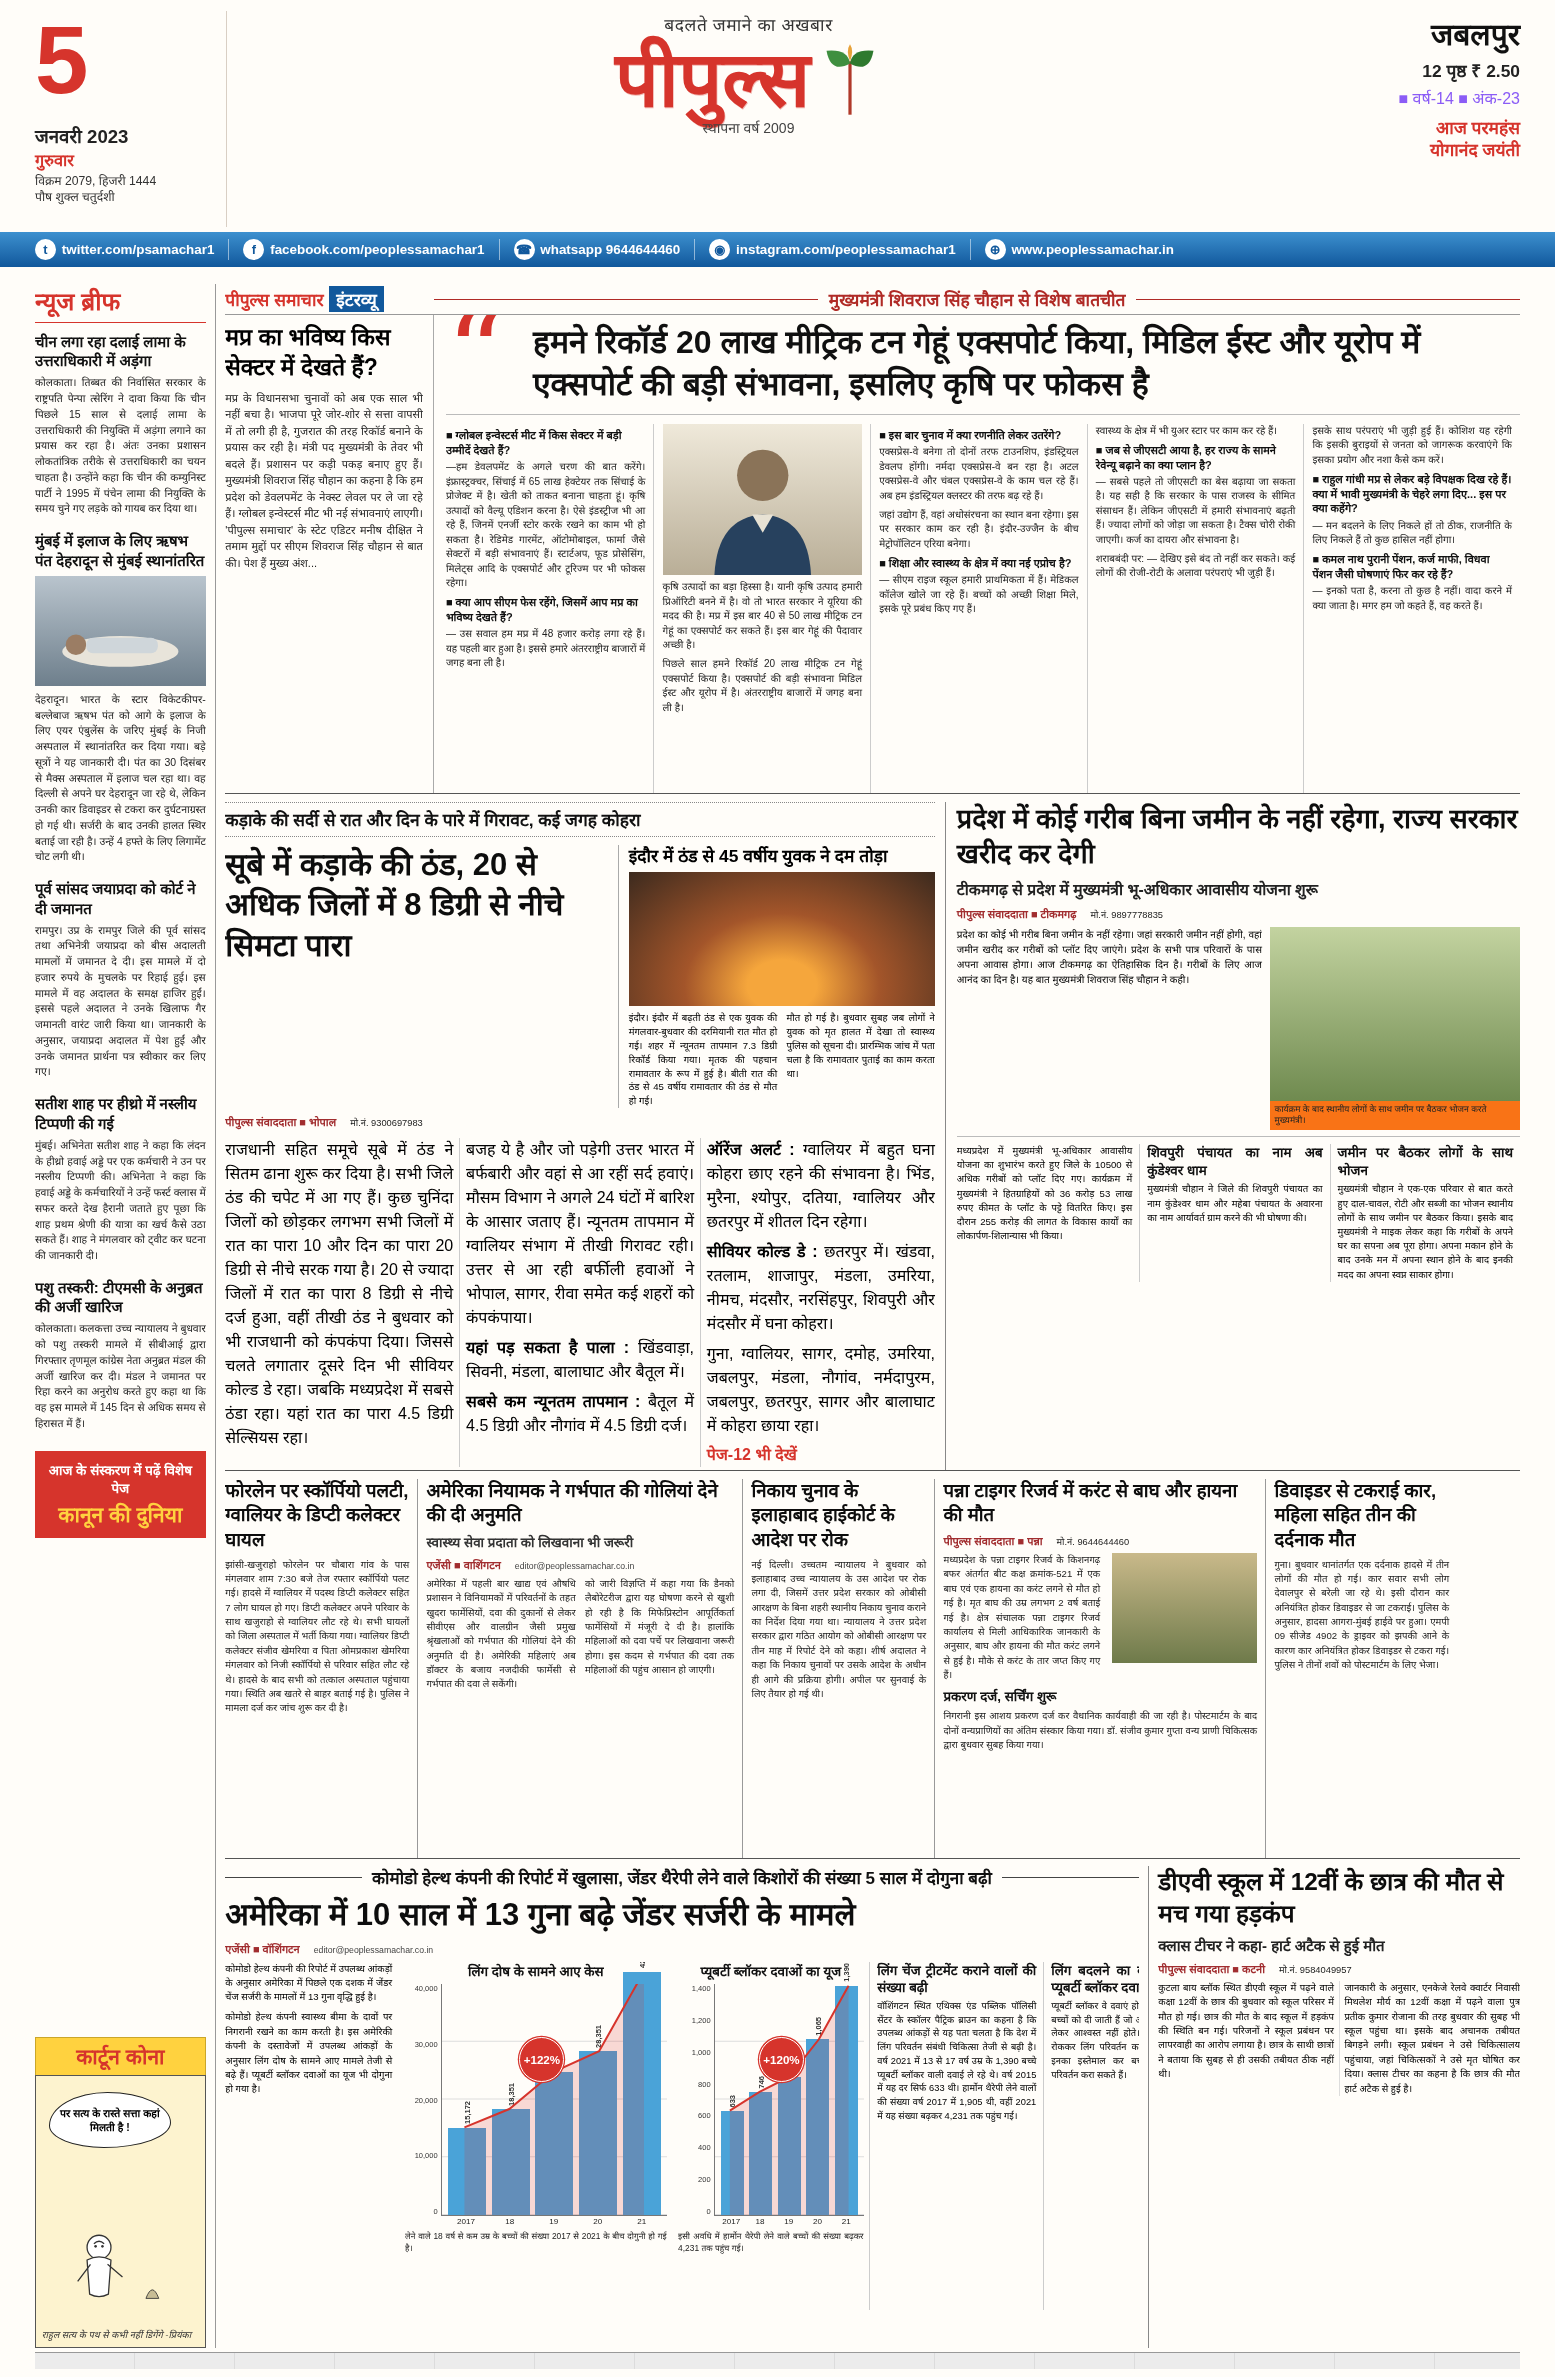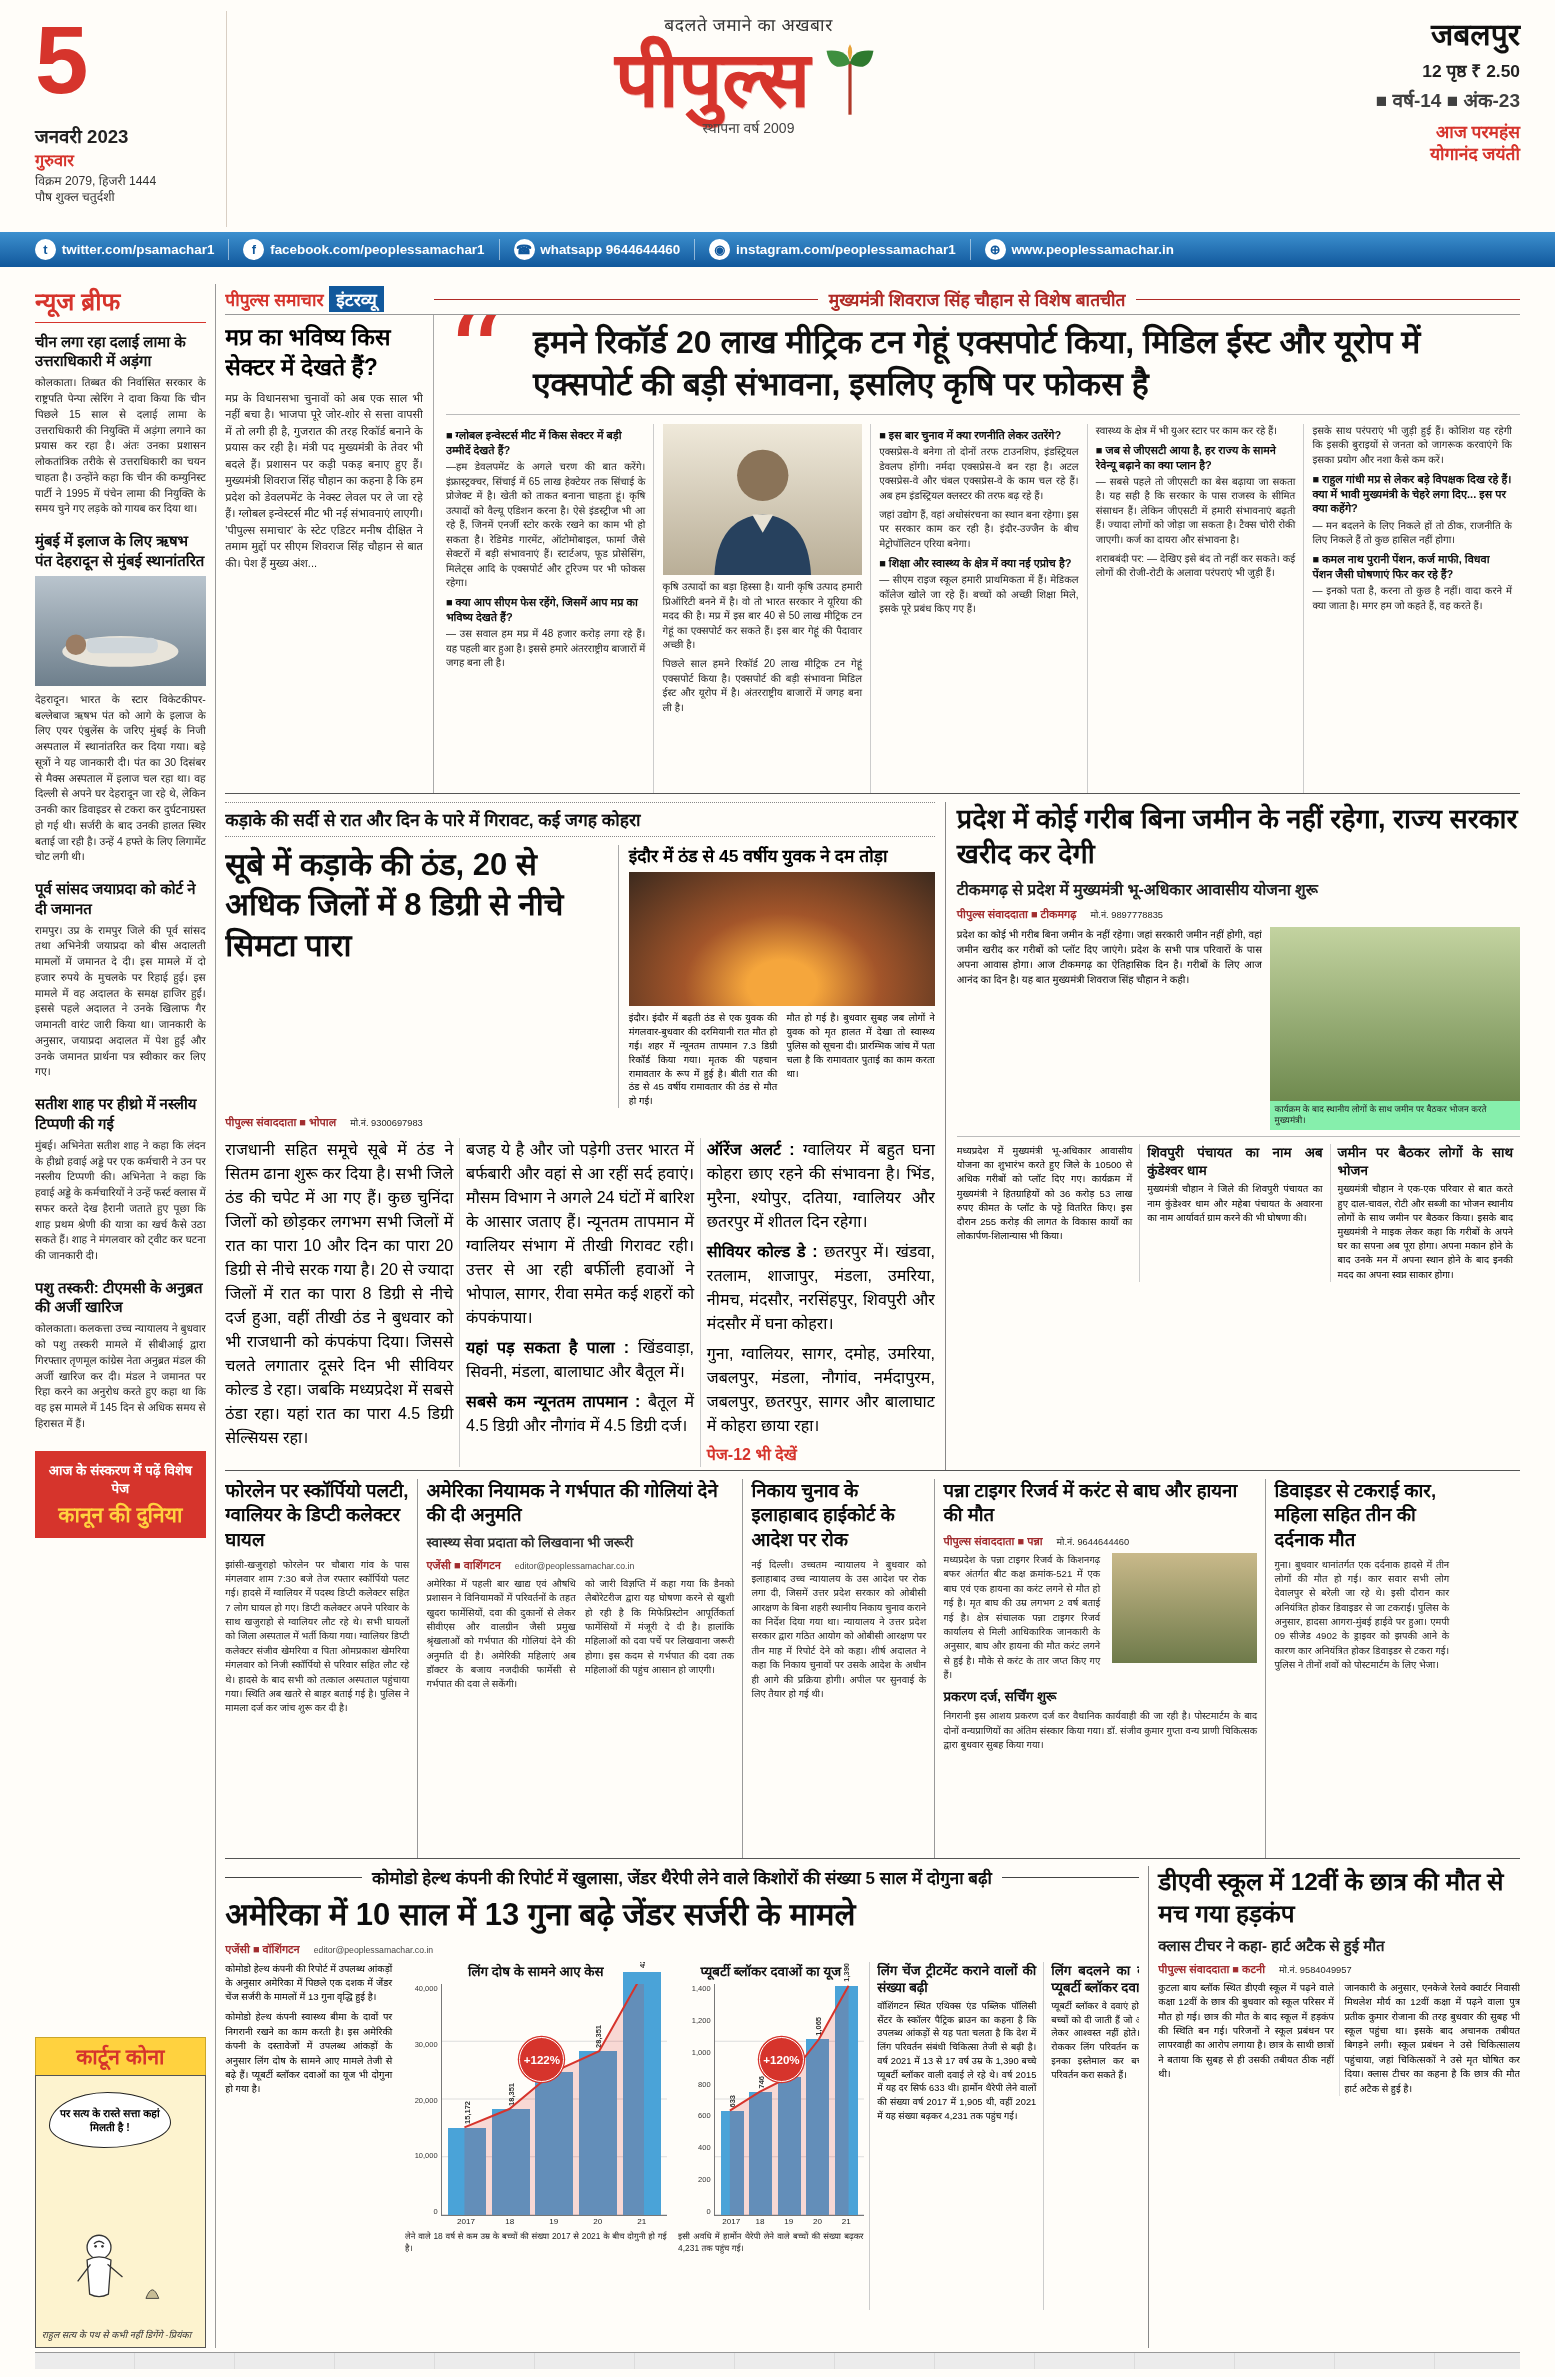--- a/index.html
+++ b/index.html
@@ -14,21 +14,21 @@
 .mh-cal{font-size:12.2px;color:#333;line-height:1.35;}
 .mh-center{flex:1;text-align:center;padding-top:1.2px;}
 .mh-tagline{font-size:17.4px;color:#333;letter-spacing:0.6px;}
 .mh-logo-row{display:flex;align-items:center;justify-content:center;gap:8.1px;margin-top:1.2px;}
 .mh-title{font-size:77px;font-weight:bold;color:#d6342c;line-height:1.1;text-shadow:0.6px 0.6px 0 #f2b8b2;}
 .mh-emblem{width:64px;height:75px;}
 .mh-est{font-size:14px;color:#444;margin-top:-3.5px;}
 .mh-right{width:250px;text-align:right;padding-top:2.3px;display:flex;flex-direction:column;gap:4.6px;}
 .mh-city{font-size:30px;font-weight:bold;color:#111;}
 .mh-price{font-size:17.4px;font-weight:bold;color:#222;}
-.mh-vol{font-size:19px;color:#404040;font-weight:bold;}
+.mh-vol{font-size:16px;color:#8b5cf6;}
 .mh-today{margin-top:4.6px;font-size:17.4px;font-weight:bold;color:#d6342c;line-height:1.25;}
 
 .social-bar{height:35px;background:linear-gradient(#3d90cf,#11589c);display:flex;align-items:center;padding:0 35px;color:#fff;font-size:13.4px;font-weight:bold;}
 .soc-item{display:flex;align-items:center;gap:5.8px;padding:0 14px;border-left:0.6px solid rgba(255,255,255,.5);}
 .soc-item:first-child{border-left:none;padding-left:0;}
 .soc-icon{width:21px;height:21px;border-radius:50%;background:#fff;color:#11589c;display:flex;align-items:center;justify-content:center;font-size:12.8px;font-weight:bold;flex:none;}
 
 .content{display:flex;padding:17px 35px 0;height:2081px;}
 .briefs{width:181px;padding-right:9.3px;border-right:0.6px solid #999;display:flex;flex-direction:column;overflow:hidden;}
 .main{flex:1;padding-left:9.3px;display:flex;flex-direction:column;overflow:hidden;}
@@ -36,21 +36,21 @@
 .briefs-header{font-size:24.4px;font-weight:bold;color:#d6342c;border-bottom:1.7px solid #d6342c;padding-bottom:4.6px;margin-bottom:9.3px;}
 .brief{margin-bottom:14px;}
 .brief-head{font-size:15px;font-weight:bold;line-height:1.3;color:#111;margin-bottom:4.6px;}
 .brief-body{font-size:10.5px;line-height:1.5;text-align:justify;color:#222;}
 .photo{background:linear-gradient(135deg,#cfc6b2,#9a917e);position:relative;overflow:hidden;}
 .ph-pant{height:110px;margin:5.8px 0;background:linear-gradient(#b9c4cd,#6e7f8c);}
 .ph-cm{height:151px;margin-bottom:5.8px;background:linear-gradient(#efe9da,#b9ae97);}
 .ph-fire{height:134px;margin:4.6px 0;background:radial-gradient(ellipse at 50% 85%,#f5a63c 0 16%,#a3552a 45%,#3c2a1e 100%);}
 .ph-field{height:174px;background:linear-gradient(#c3d3a0,#6f8a4f);}
 .ph-tiger{width:145px;height:110px;background:linear-gradient(#c9b98a,#6e7a4a);flex:none;}
-.ph-cap{background:#86efac;font-size:8.7px;color:#222;padding:3.5px 4.6px;line-height:1.3;}
+.ph-cap{background:#f97316;font-size:8.7px;color:#222;padding:3.5px 4.6px;line-height:1.3;}
 .special-box{background:#d6342c;color:#fff;text-align:center;padding:9.3px 5.8px;margin:5.8px 0 11.6px;}
 .special-line1{font-size:13.4px;font-weight:bold;}
 .special-line2{font-size:21px;font-weight:bold;color:#ffd23f;margin-top:3.5px;}
 .cartoon{margin-top:auto;}
 .cartoon-header{background:#ffd23f;color:#d6342c;font-size:21px;font-weight:bold;text-align:center;padding:4.6px 0;border:1.2px solid #caa62a;border-bottom:none;}
 .cartoon-panel{border:1.2px solid #555;background:#fdf3cf;height:273px;position:relative;}
 .bubble{position:absolute;top:16.3px;left:12.8px;width:122px;background:#fff;border:1.2px solid #222;border-radius:48% 52% 55% 45%/60% 55% 45% 40%;padding:12.8px 9.3px;font-size:10.5px;font-weight:bold;text-align:center;line-height:1.35;}
 .cartoon-caption{position:absolute;bottom:5.8px;left:5.8px;right:5.8px;font-size:9.3px;font-style:italic;color:#333;line-height:1.35;}
 
 .interview{height:511px;border-bottom:1.2px solid #555;overflow:hidden;display:flex;flex-direction:column;}

